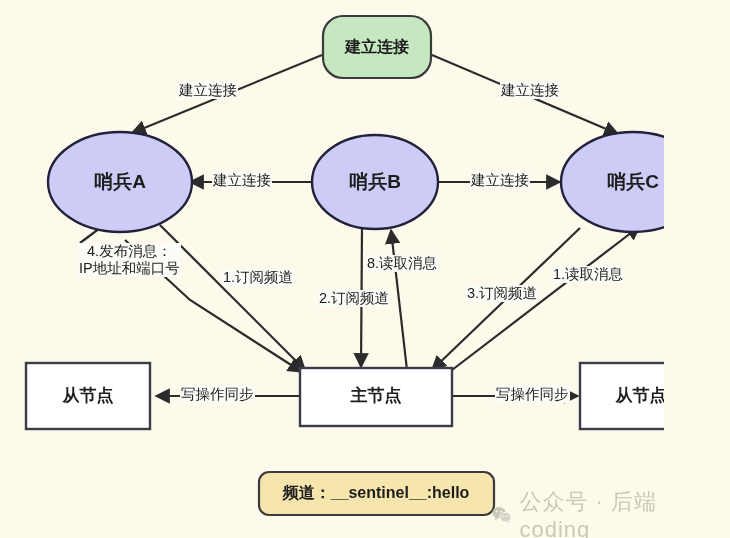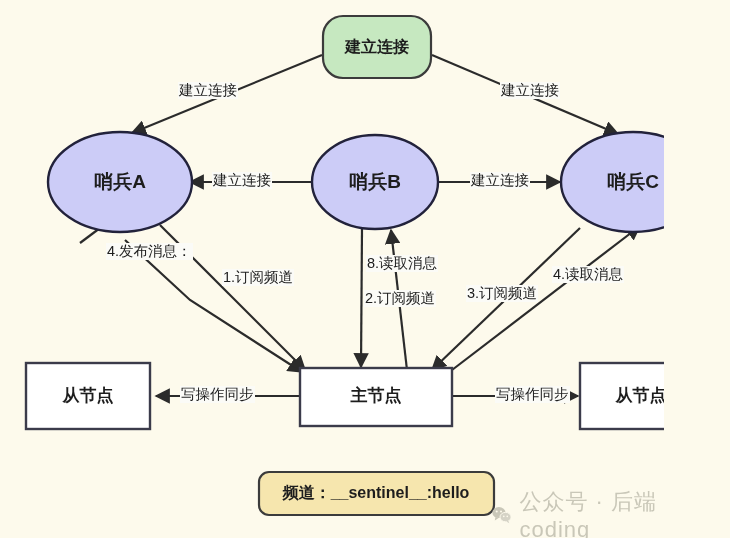--- a/index.html
+++ b/index.html
@@ -39,21 +39,21 @@
   .edge-label {
     position: absolute;
     font-family: "Liberation Sans", "DejaVu Sans", sans-serif;
     font-size: 14.5px;
     color: #1d1d1d;
     background: #fbfbf7;
     white-space: nowrap;
     line-height: 1.18;
     padding: 0 1px;
   }
-  .edge-label.two-line { text-align: center; margin-left: 28px; }
+  .edge-label.two-line { text-align: center; }
   .watermark {
     position: absolute;
     display: flex;
     align-items: center;
     gap: 8px;
     color: #c9c7b8;
     font-size: 22px;
     font-family: "Liberation Sans", "DejaVu Sans", sans-serif;
     letter-spacing: 1px;
     user-select: none;
@@ -141,31 +141,32 @@
   <div class="edge-label" style="left:178px; top:82px;">建立连接</div>
 
   <div class="edge-label" style="left:500px; top:82px;">建立连接</div>
 
   <div class="edge-label" style="left:212px; top:172px;">建立连接</div>
 
   <div class="edge-label" style="left:470px; top:172px;">建立连接</div>
 
   <div class="edge-label two-line" style="left:78px; top:243px;">
     <div>4.发布消息：</div>
+    <div>IP地址和端口号</div>
   </div>
 
   <div class="edge-label" style="left:222px; top:269px;">1.订阅频道</div>
 
-  <div class="edge-label" style="left:318px; top:290px;margin-left:46px;">2.订阅频道</div>
+  <div class="edge-label" style="left:318px; top:290px;">2.订阅频道</div>
 
   <div class="edge-label" style="left:366px; top:255px;">8.读取消息</div>
 
   <div class="edge-label" style="left:466px; top:285px;text-align:right;">3.订阅频道</div>
 
-  <div class="edge-label" style="left:552px; top:266px;">4.读取消息</div>
+  <div class="edge-label" style="left:552px; top:266px;">1.读取消息</div>
 
   <div class="edge-label" style="left:180px; top:386px;">写操作同步</div>
 
   <div class="edge-label" style="left:495px; top:386px;">写操作同步</div>
 
   <div class="watermark" style="left:492px; top:487px;">
     <svg class="wm-icon" width="28" height="26" viewBox="0 0 28 26">
       <ellipse cx="10" cy="9.5" rx="9.5" ry="8" fill="#c9c7b8"></ellipse>
       <path d="M 5 16 L 4 21 L 9.5 17.5 Z" fill="#c9c7b8"></path>
       <circle cx="6.8" cy="8" r="1.5" fill="#fdfaec"></circle>

